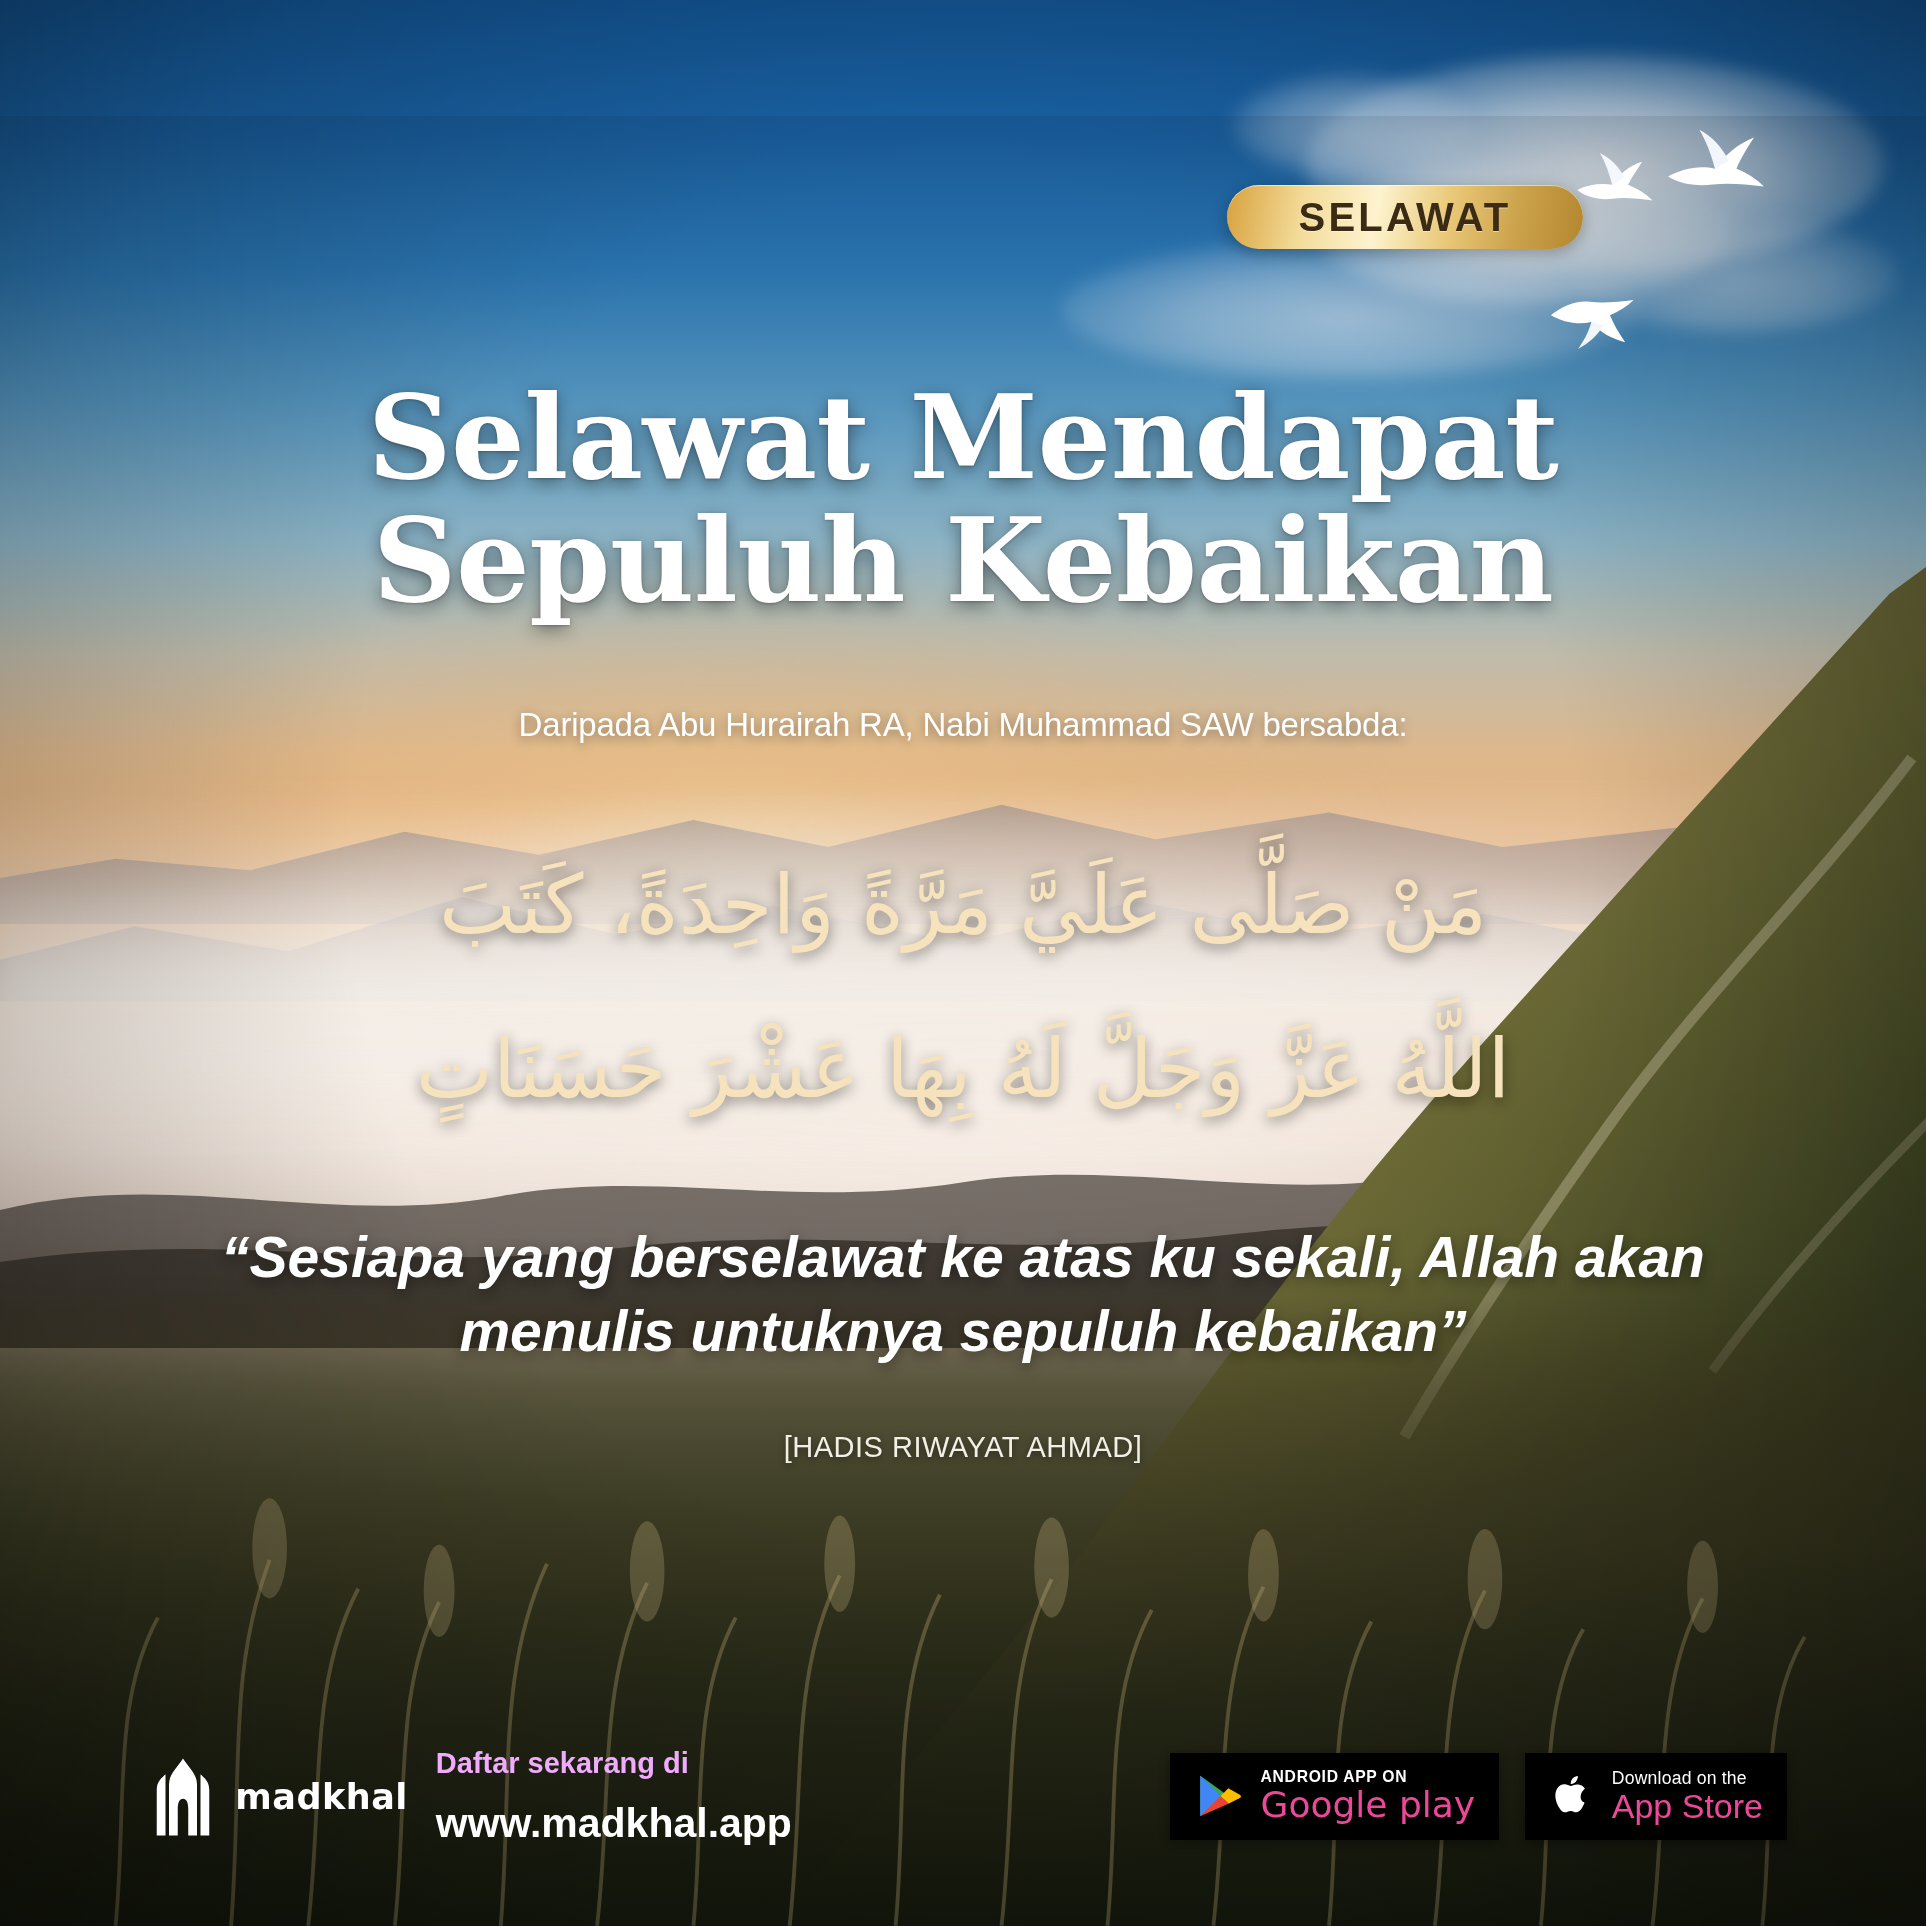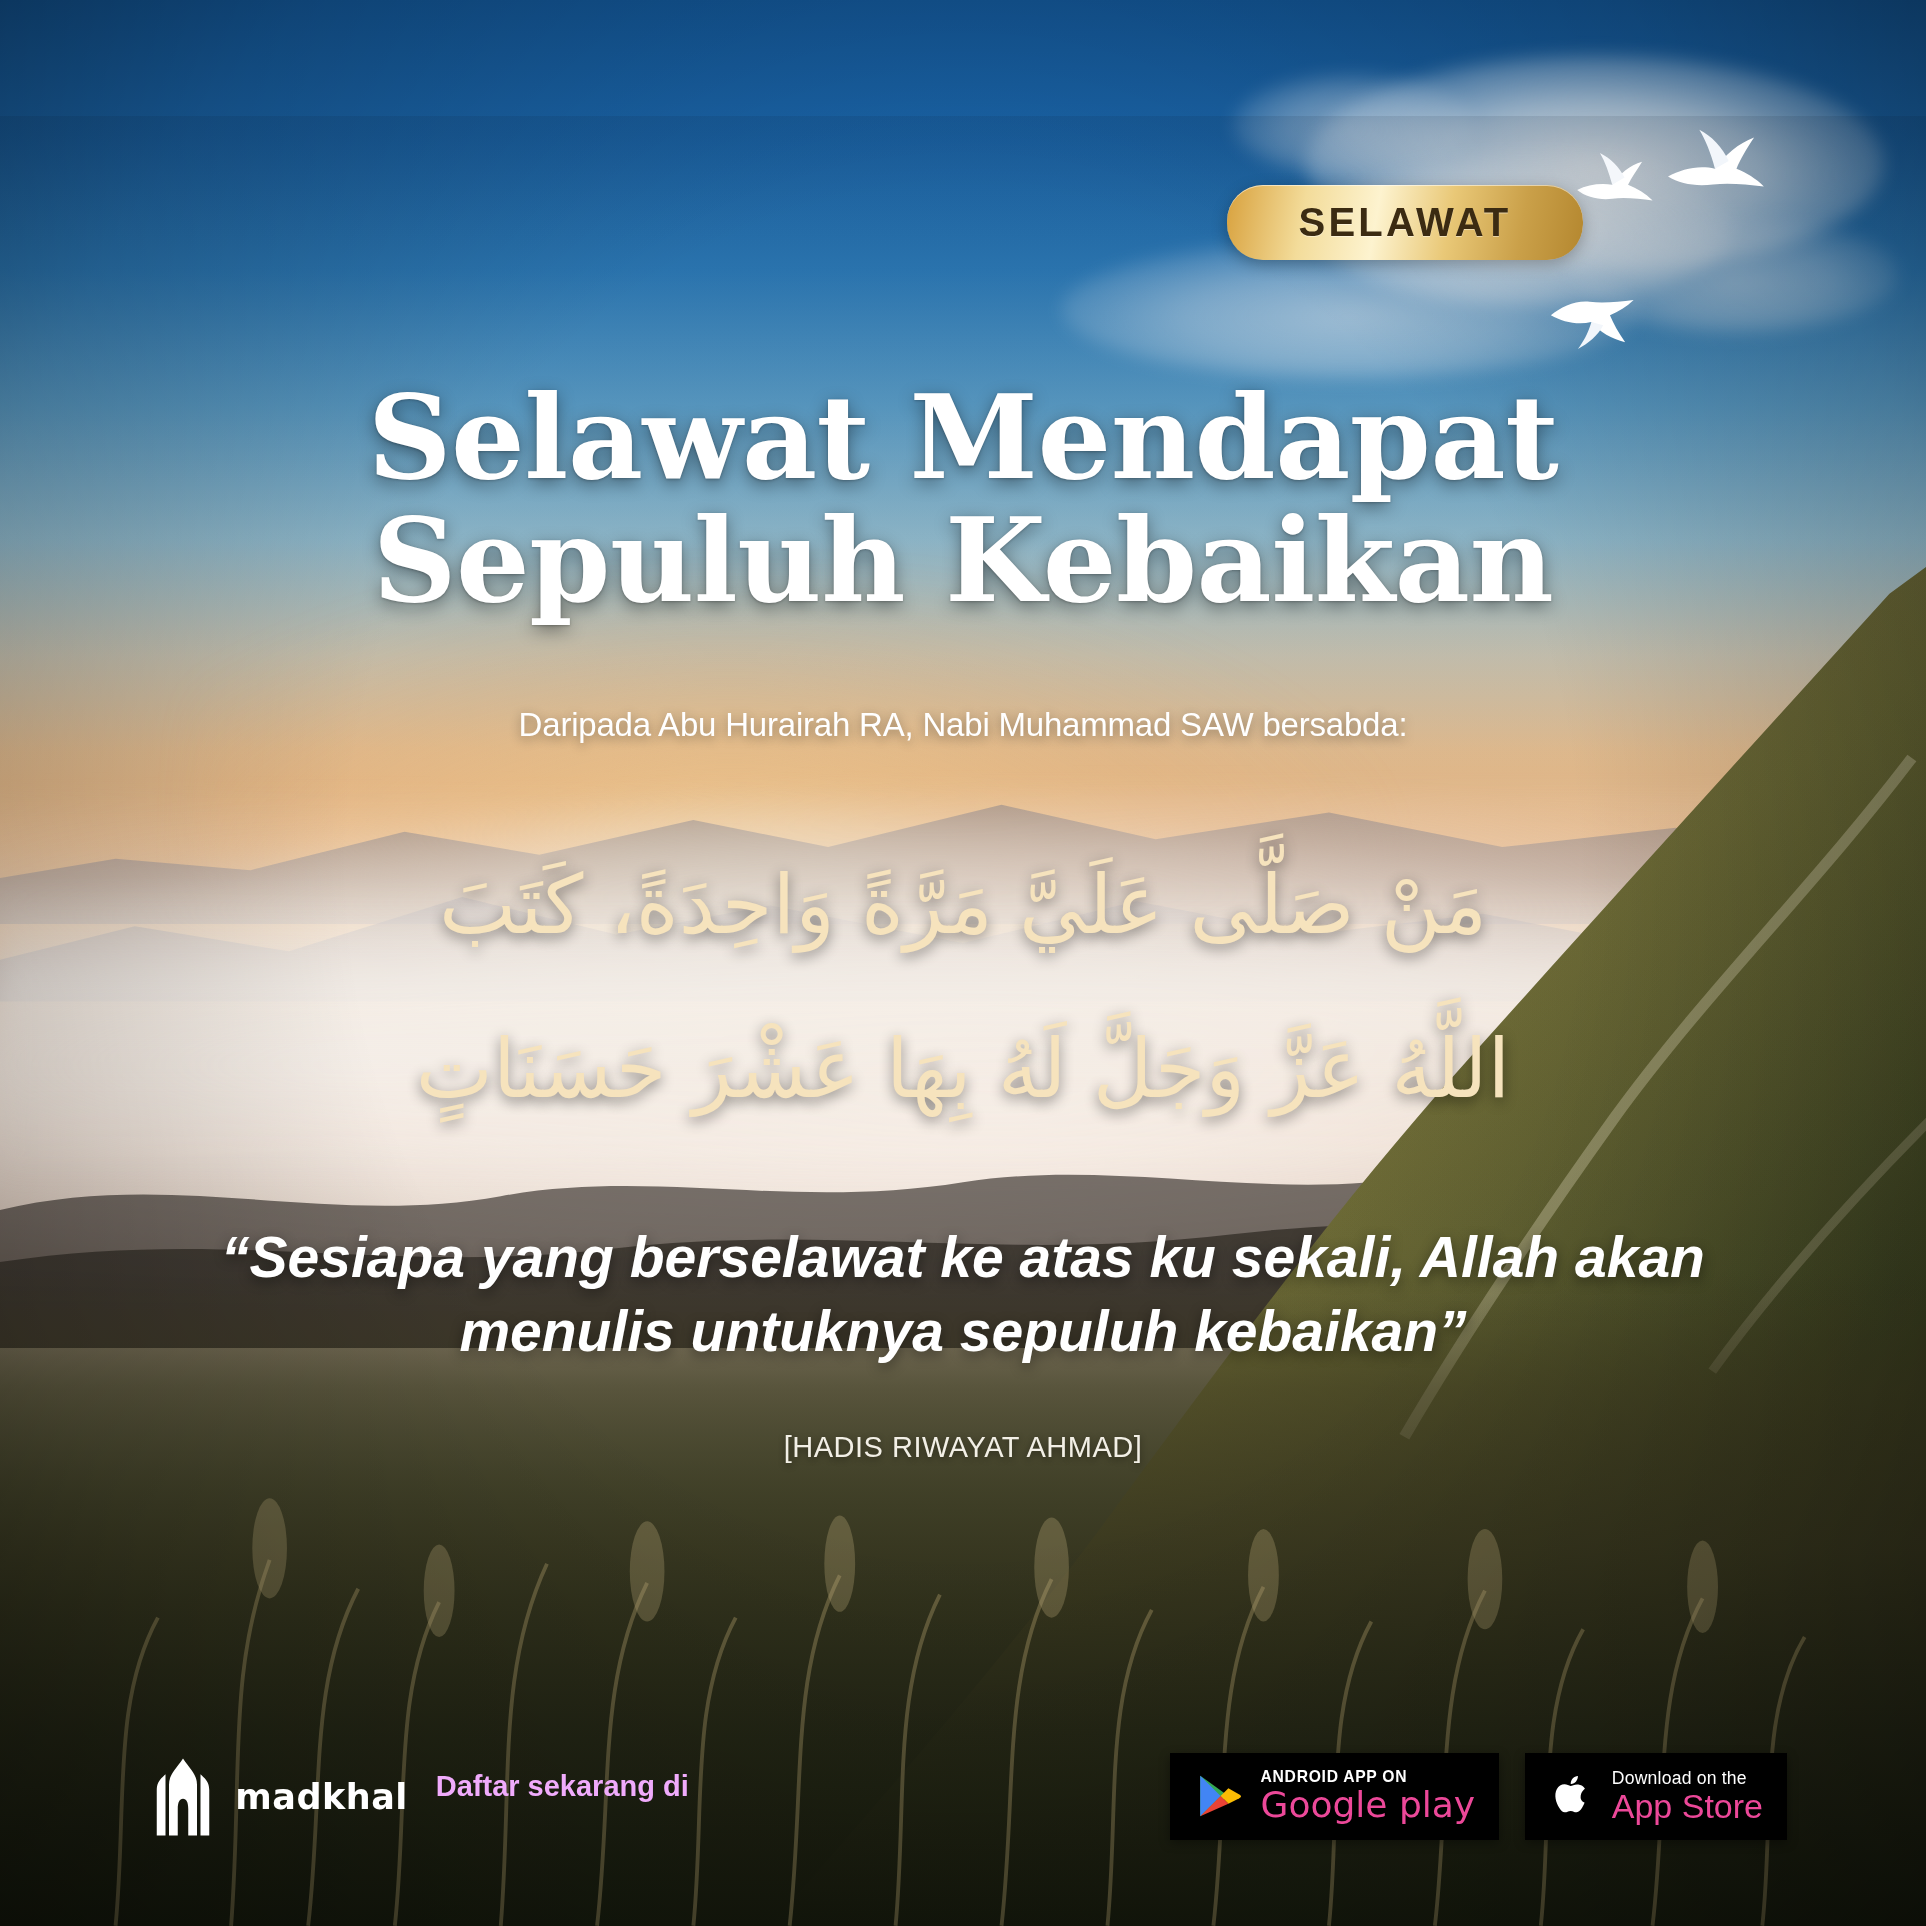--- a/index.html
+++ b/index.html
@@ -151,21 +151,21 @@
 
   
   .bird { position: absolute; }
 
   
   .badge {
     position: absolute;
     right: 343px;
     top: 185px;
     width: 356px;
-    height: 75px;
+    height: 64px;
     border-radius: 36px;
     background: linear-gradient(100deg, #d8a13d 0%, #f3dc9a 22%, #fdf3cf 42%, #e9c877 62%, #caa049 82%, #b4872f 100%);
     box-shadow: 0 4.6px 15.7px rgba(0,0,0,0.28), inset 0 0.9px 0 rgba(255,255,255,0.55);
     display: flex;
     align-items: center;
     justify-content: center;
   }
   .badge span {
     font-family: "Liberation Sans", sans-serif;
     font-weight: 700;
@@ -442,20 +442,21 @@
       <div class="brand-logo">
         <svg viewBox="0 0 100 96" style="width:88px;height:84px;display:block">
           <path d="M50,4 C42,16 34,22 34,34 L34,92 L44,92 L44,62 C44,54 46,50 50,50 C54,50 56,54 56,62 L56,92 L66,92 L66,34 C66,22 58,16 50,4 Z" fill="#ffffff"></path>
           <path d="M20,40 C20,30 26,26 30,22 L30,92 L20,92 Z" fill="#ffffff"></path>
           <path d="M80,40 C80,30 74,26 70,22 L70,92 L80,92 Z" fill="#ffffff"></path>
         </svg>
         <div class="brand-wordmark">madkhal</div>
       </div>
       <div class="brand-cta">
         <div class="cta-small">Daftar sekarang di</div>
+        <div class="cta-url">www.madkhal.app</div>
       </div>
     </div>
 
     <div class="stores">
 
       <div class="store-btn">
         <svg viewBox="0 0 64 64" style="width:50px;height:50px;display:block">
           <path d="M8,6 L44,32 L8,58 Z" fill="#34a853"></path>
           <path d="M8,6 L8,58 L34,32 Z" fill="#4285f4"></path>
           <path d="M34,32 L44,22 L58,30 C61,32 61,33 58,35 L44,42 Z" fill="#fbbc04"></path>

